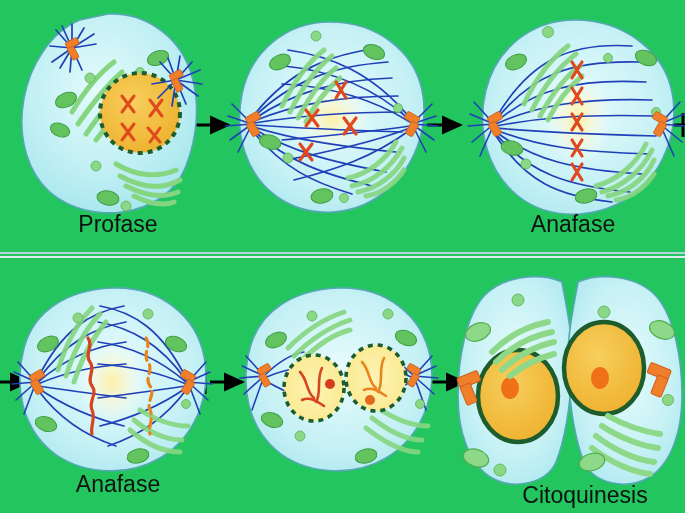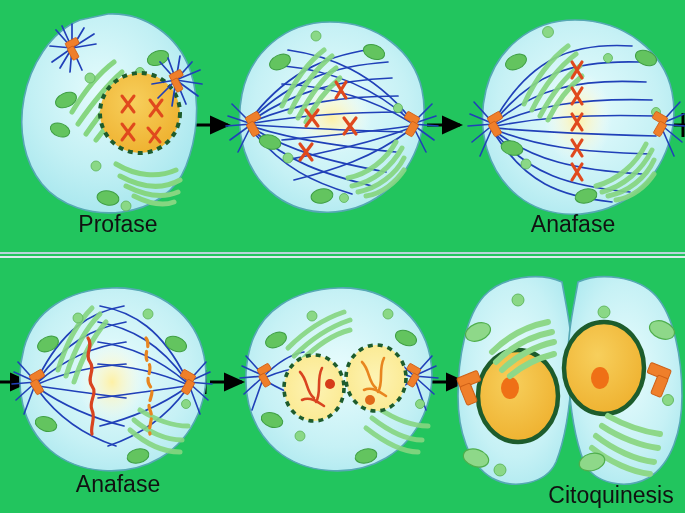--- a/index.html
+++ b/index.html
@@ -563,15 +563,15 @@
       <g>
         <rect x="648" y="366" width="22" height="11" rx="2" fill="#ef7f2a" stroke="#cf6016" stroke-width="1" transform="rotate(22 659 372)"></rect>
         <rect x="654" y="376" width="11" height="20" rx="2" fill="#ef7f2a" stroke="#cf6016" stroke-width="1" transform="rotate(22 659 386)"></rect>
       </g>
     </g>
   </svg>
 
   <div class="phase-label" style="left:118px; top:211px;">Profase</div>
   <div class="phase-label" style="left:573px; top:211px;">Anafase</div>
   <div class="phase-label" style="left:118px; top:471px;">Anafase</div>
-  <div class="phase-label" style="left:611px; top:482px;">Citoquinesis</div>
+  <div class="phase-label" style="left:585px; top:482px;">Citoquinesis</div>
 
 </div>
 
 </body></html>

